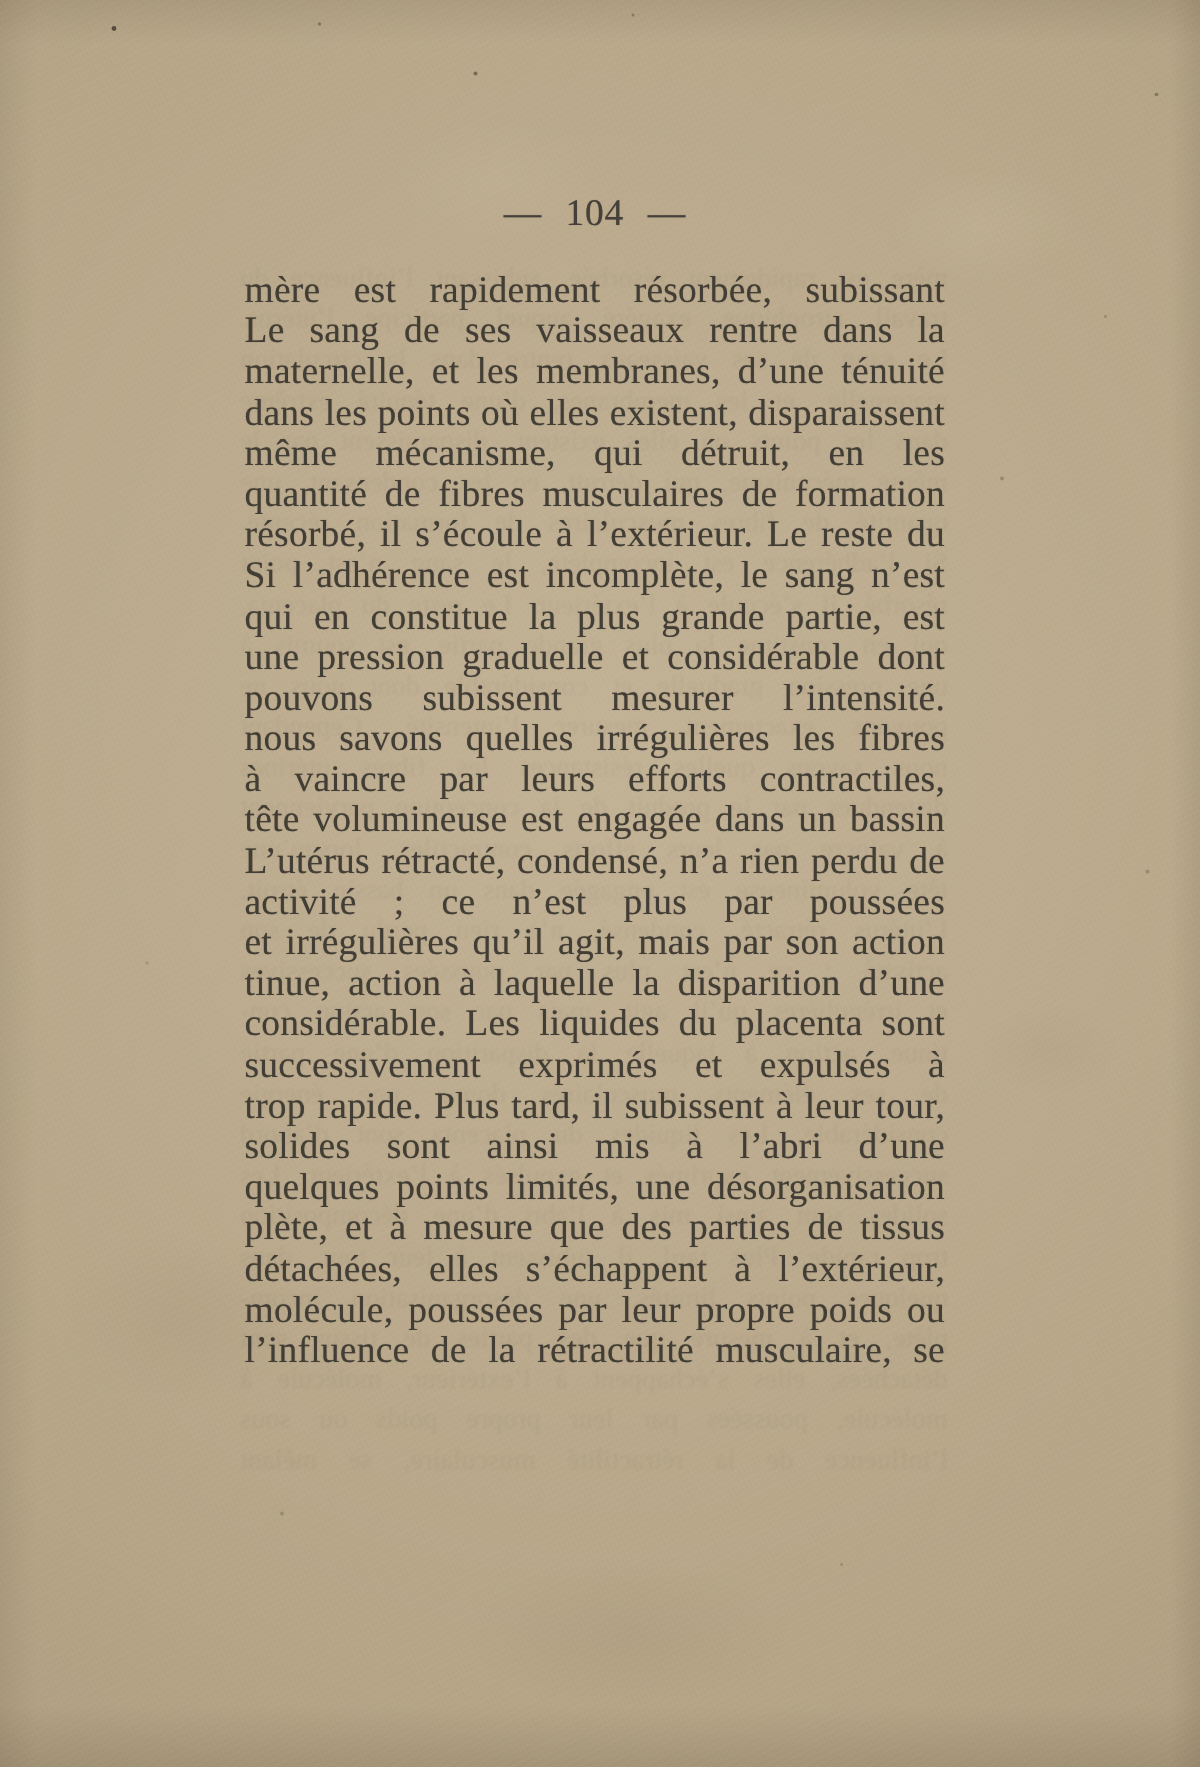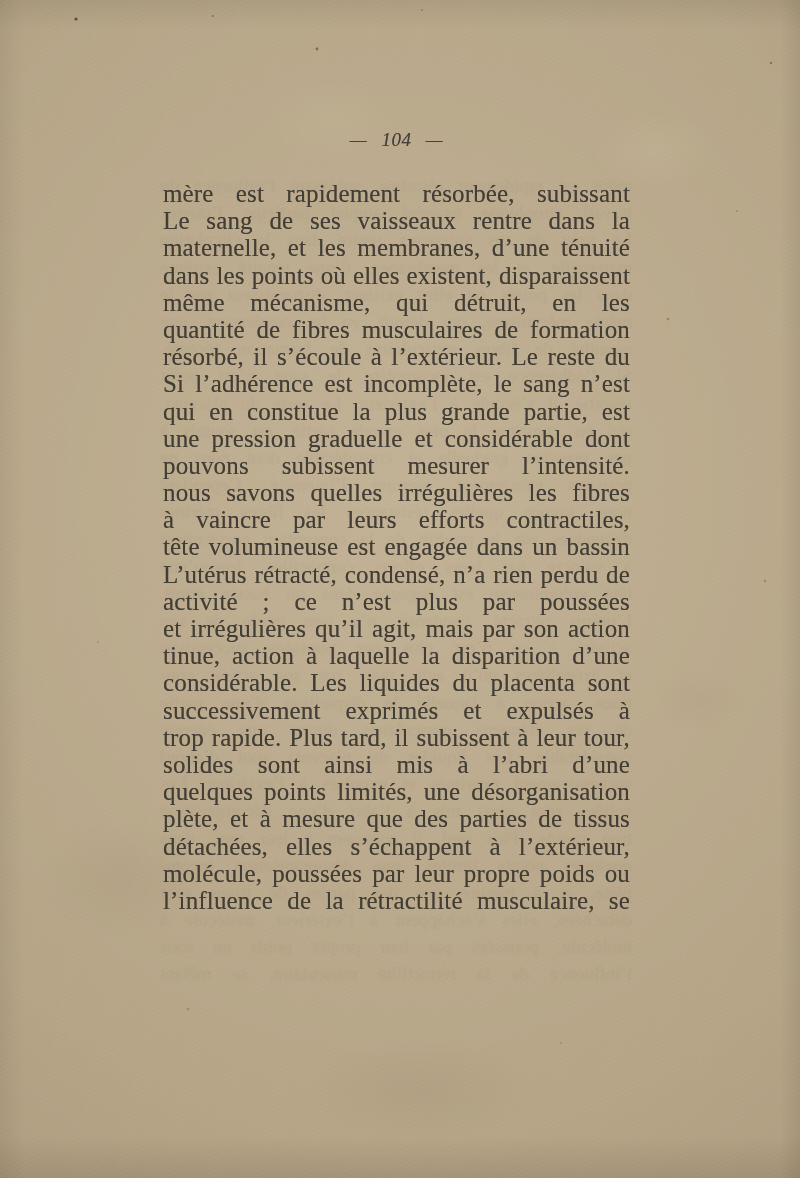--- a/index.html
+++ b/index.html
@@ -48,26 +48,25 @@
       187px 1008px 0 0.3px rgba(86,72,52,0.30),
       560px 1042px 0 0 rgba(86,72,52,0.28),
       97px 641px 0 0 rgba(86,72,52,0.25),
       764px 580px 0 0.3px rgba(80,68,50,0.32);
   }
 
   .header {
     position: absolute;
     top: 129px; left: 163px; width: 467px;
     text-align: center;
-    font-size: 19px;
+    font-size: 25px;
     letter-spacing: 0.5px;
     word-spacing: 9px;
     color: #45403a;
     text-shadow: 0 0 0.6px rgba(64,58,46,0.55);
-    font-style: italic;
   }
 
   .textblock {
     position: absolute;
     top: 159px; left: 163px; width: 467px;
     font-size: 25px;
     line-height: 27.2px;
     color: #423e36;
     text-shadow: 0 0 0.6px rgba(62,56,44,0.55);
     letter-spacing: 0.15px;

